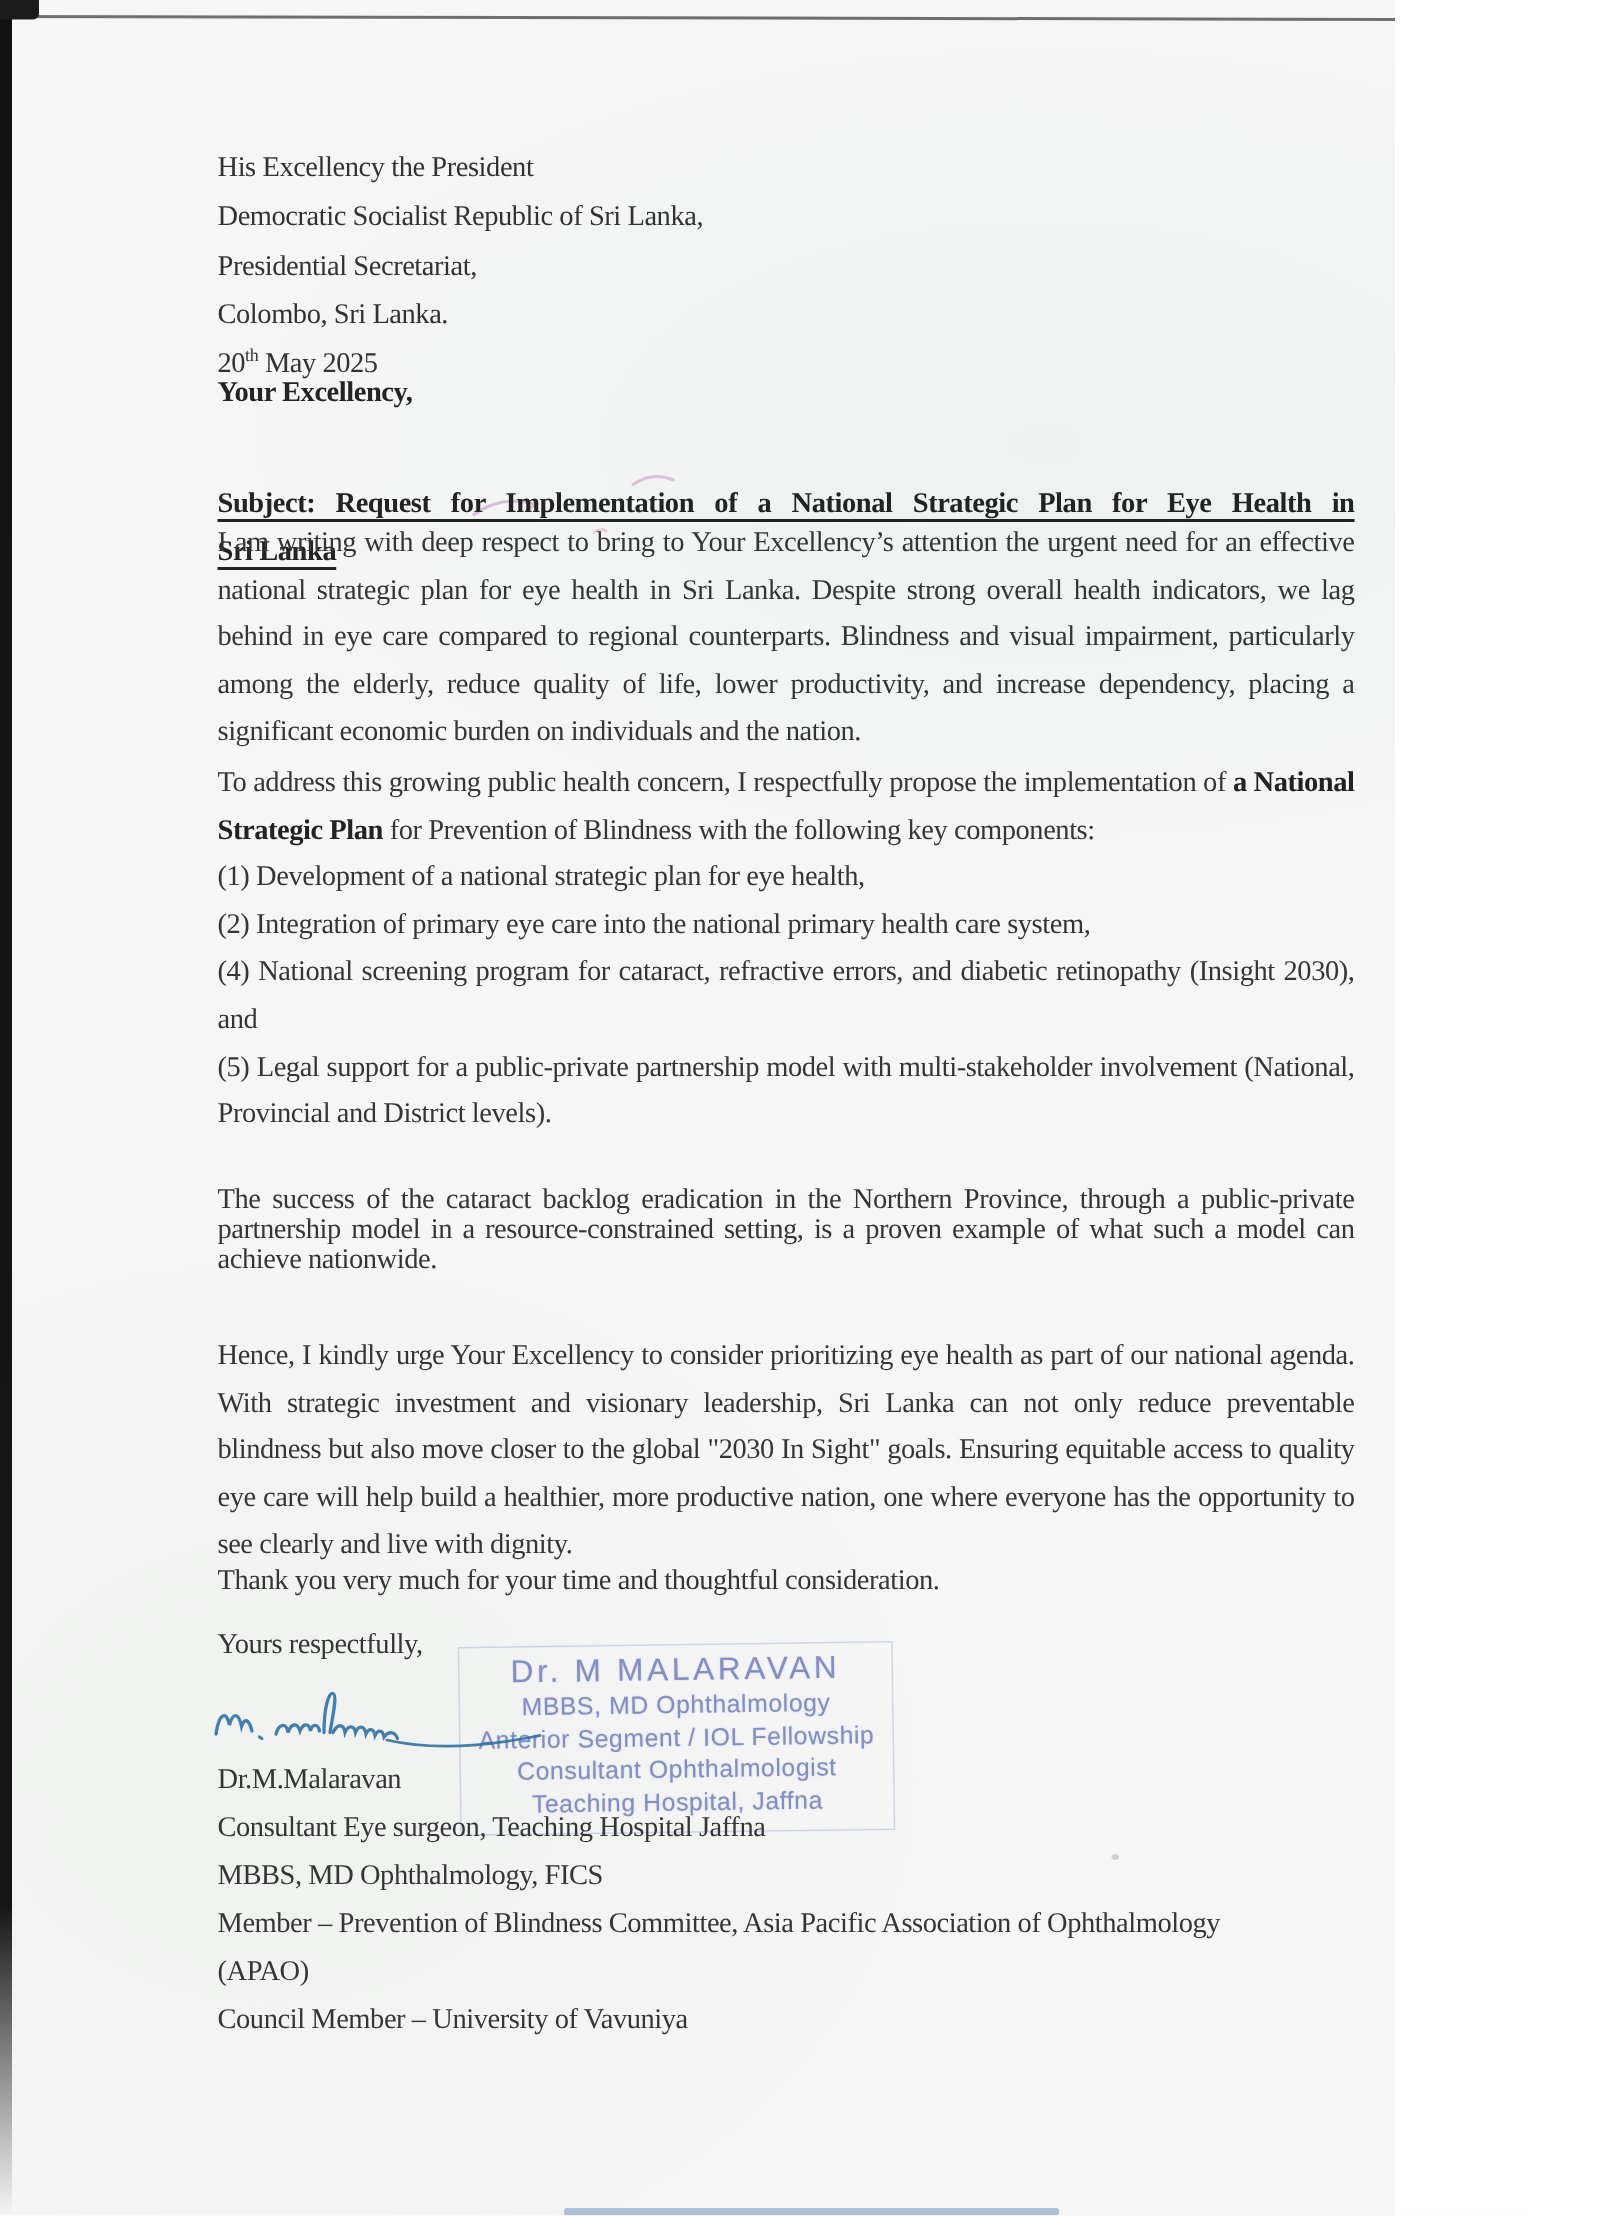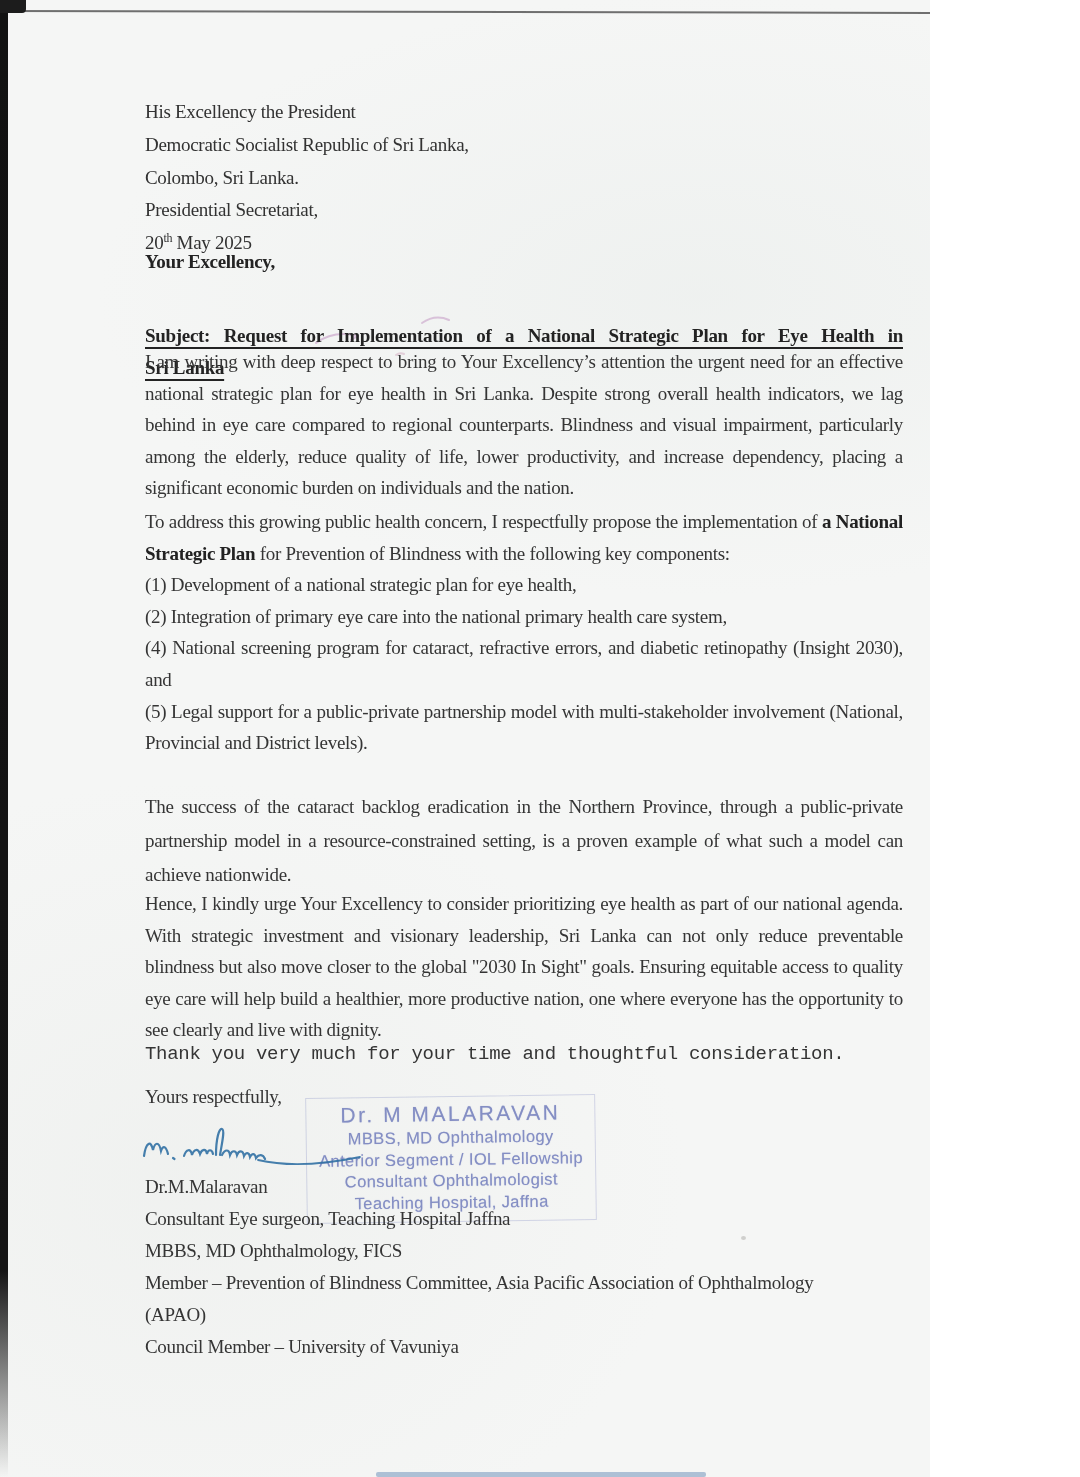--- a/index.html
+++ b/index.html
@@ -39,23 +39,23 @@
   .subject{top:282px;line-height:31.5px;font-weight:bold;color:#232323;margin-top:38px;}
   .subject .subj-line{
     text-decoration:underline;
     text-decoration-thickness:1.6px;
     text-underline-offset:5px;
   }
   .subject .subj-line1{text-align:justify;text-align-last:justify;}
   .para{text-align:justify;line-height:31.6px;}
   .p1{top:346px;}
   .proposal{top:506px;line-height:27.6px;}
-  .p3{top:790px;line-height:34px;}
+  .p3{top:790px;line-height:20px;}
   .p4{top:888px;}
-  .thanks{top:1043px;font-family:Liberation Mono, monospace;}
+  .thanks{top:1043px;}
   .valediction{top:1086px;}
   .signoff{top:1171px;line-height:32px;}
   .bold{font-weight:bold;color:#222;}
   sup.ord{font-size:12px;vertical-align:super;line-height:0;}
   
   .stamp{
     position:absolute;left:306px;top:1096px;width:284px;padding:4px 2px 8px 2px;
     text-align:center;color:#7b86c0;
     font-family:"Liberation Sans", sans-serif;
     border:1px solid rgba(124,135,194,.32);
@@ -81,22 +81,22 @@
   <div class="bottom-mark"></div>
   <svg class="pen-marks" width="180" height="60" viewBox="0 0 180 60">
     <path d="M16,40 q18,-13 42,-7 l-7,-1 m7,1 l-7,4" fill="none" stroke="#bf8fc0" stroke-width="2" opacity="0.55" stroke-linecap="round"></path>
     <path d="M122,20 q13,-9 27,-3" fill="none" stroke="#bf8fc0" stroke-width="2" opacity="0.5" stroke-linecap="round"></path>
     <path d="M96,52 q4,-3 8,-1" fill="none" stroke="#cf9fb8" stroke-width="2" opacity="0.45" stroke-linecap="round"></path>
   </svg>
 
   <div class="block addr">
     <div>His Excellency the President</div>
     <div>Democratic Socialist Republic of Sri Lanka,</div>
+    <div>Presidential Secretariat,</div>
     <div>Colombo, Sri Lanka.</div>
-    <div>Presidential Secretariat,</div>
     <div><span>20</span><sup class="ord">th</sup><span> May 2025</span></div>
   </div>
 
   <div class="block salutation">Your Excellency,</div>
 
   <div class="block subject">
     <div class="subj-line subj-line1">Subject: Request for Implementation of a National Strategic Plan for Eye Health in</div>
     <div><span class="subj-line">Sri Lanka</span></div>
   </div>
 

